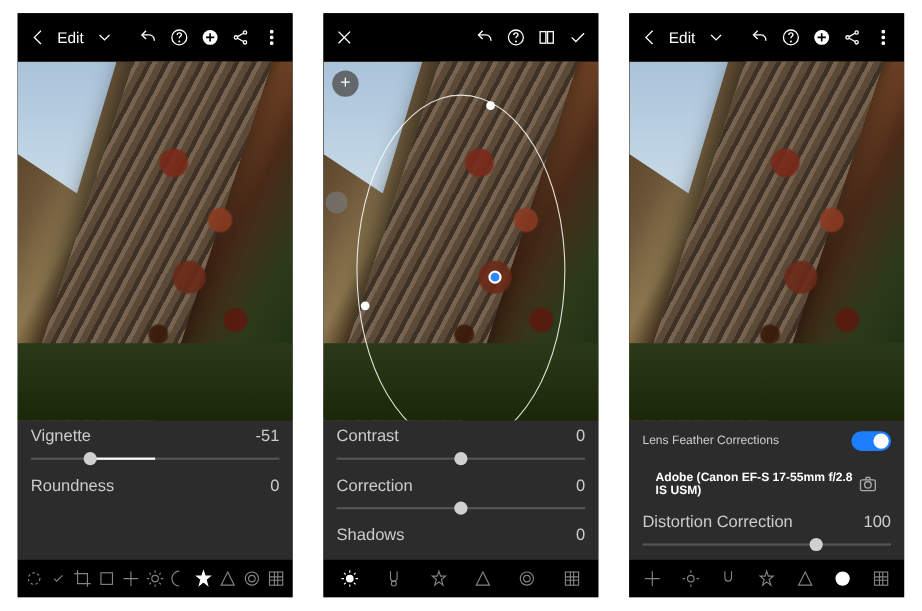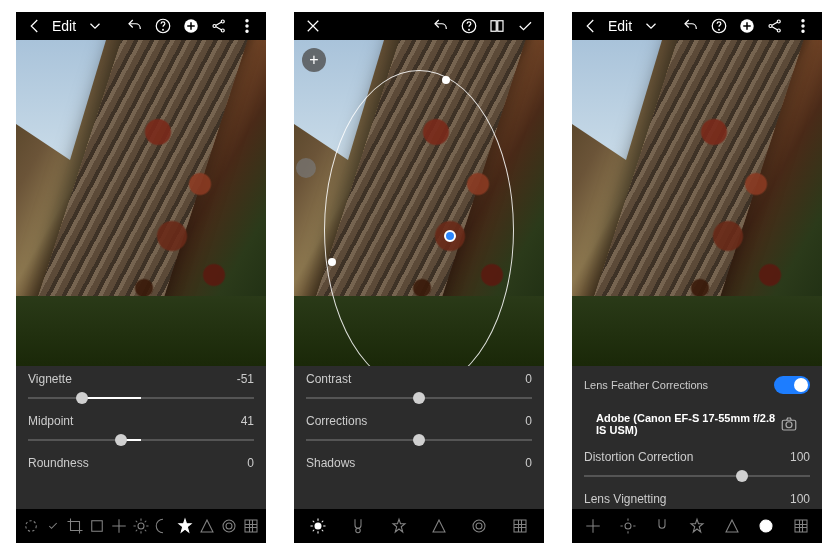--- a/index.html
+++ b/index.html
@@ -16,21 +16,21 @@
     width: 250px;
     height: 531px;
     background: #000;
     color: #ddd;
     display: flex;
     flex-direction: column;
     overflow: hidden;
     font-size: 12px;
   }
   .topbar {
-    height: 28px;
+    height: 44px;
     background: #000;
     display: flex;
     align-items: center;
     padding: 0 8px;
     gap: 6px;
   }
   .topbar .spacer { flex: 1; }
   .topbar .title { font-size: 14px; font-weight: 500; color: #fff; }
   .icon { display: inline-flex; align-items: center; justify-content: center; width: 22px; height: 22px; color: #fff; }
   .icon svg { width: 18px; height: 18px; stroke: #fff; fill: none; stroke-width: 1.6; }
@@ -110,21 +110,21 @@
     background: #2c2c2c;
     display: flex;
     flex-direction: column;
     overflow: hidden;
   }
   .sliderrow {
     padding: 6px 12px 2px;
   }
   .sliderrow .rowtop {
     display: flex; justify-content: space-between;
-    font-size: 12px; color: #ccc;
+    font-size: 15px; color: #ccc;
     margin-bottom: 4px;
   }
   .track {
     position: relative;
     height: 16px;
   }
   .track .bar {
     position: absolute; top: 7px; left: 0; right: 0; height: 2px;
     background: #555;
   }
@@ -235,31 +235,20 @@
   <div class="panel">
     <div class="sliderrow">
       <div class="rowtop">
           <span>Vignette</span>
           <span>-51</span>
         </div>
       <div class="track">
           <div class="bar"></div>
           <div class="fill" style="left:24%;right:50%"></div>
           <div class="knob" style="left:24%"></div>
-        </div>
-    </div>
-    <div class="sliderrow">
-      <div class="rowtop">
-          <span>Midpoint</span>
-          <span>41</span>
-        </div>
-      <div class="track">
-          <div class="bar"></div>
-          <div class="fill" style="left:41%;right:50%"></div>
-          <div class="knob" style="left:41%"></div>
         </div>
     </div>
     <div class="sliderrow">
       <div class="rowtop">
           <span>Roundness</span>
           <span>0</span>
         </div>
 
     </div>
 
@@ -358,21 +347,21 @@
           <span>Contrast</span>
           <span>0</span>
         </div>
       <div class="track">
           <div class="bar"></div>
           <div class="knob" style="left:50%"></div>
         </div>
     </div>
     <div class="sliderrow">
       <div class="rowtop">
-          <span>Corrections</span>
+          <span>Correction</span>
           <span>0</span>
         </div>
       <div class="track">
           <div class="bar"></div>
           <div class="knob" style="left:50%"></div>
         </div>
     </div>
     <div class="sliderrow">
       <div class="rowtop">
           <span>Shadows</span>

